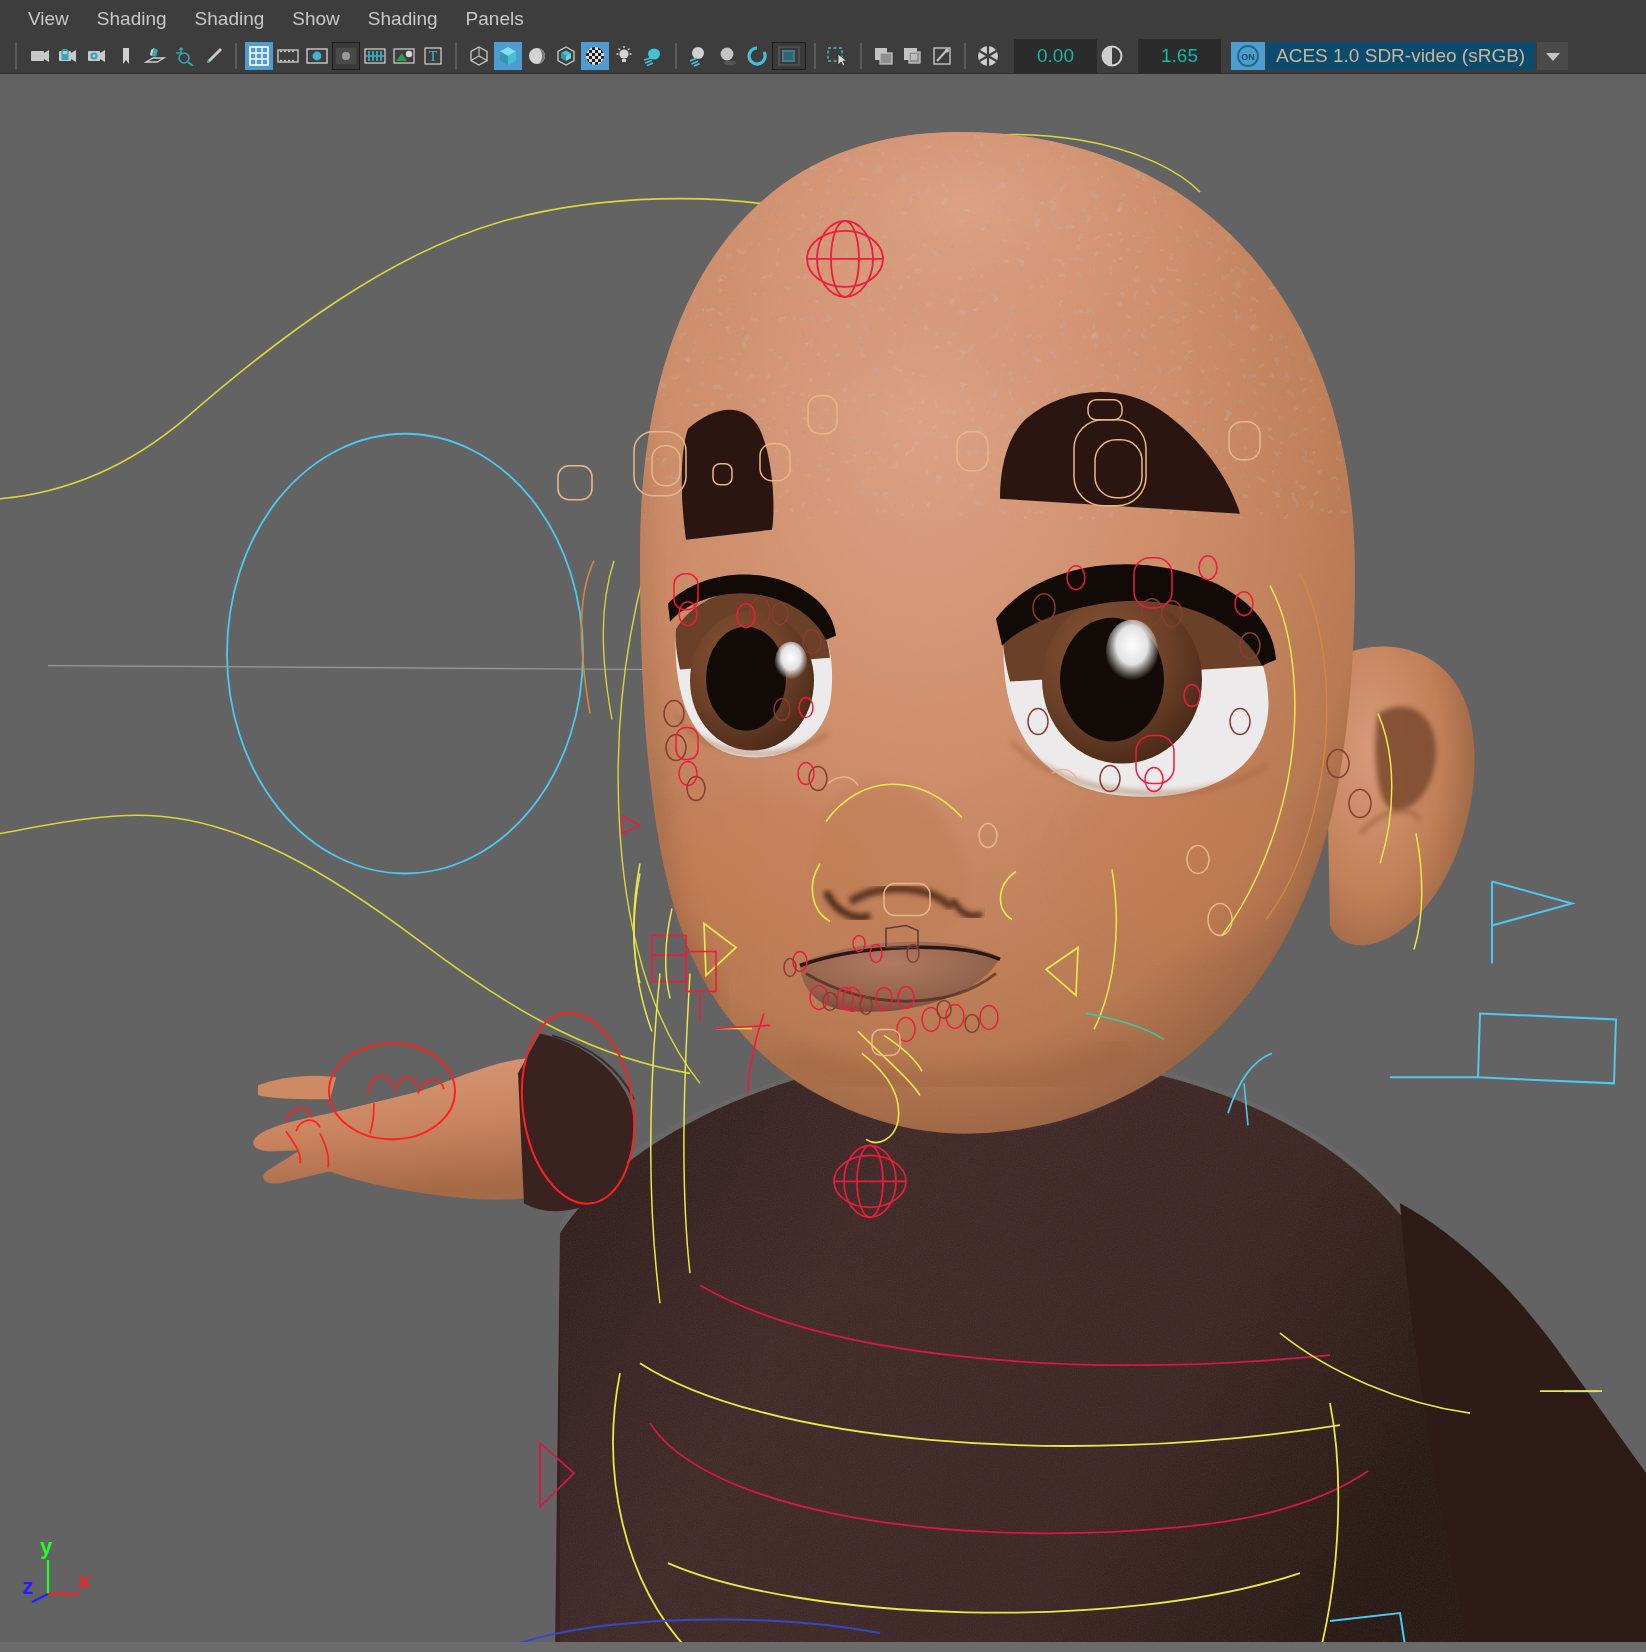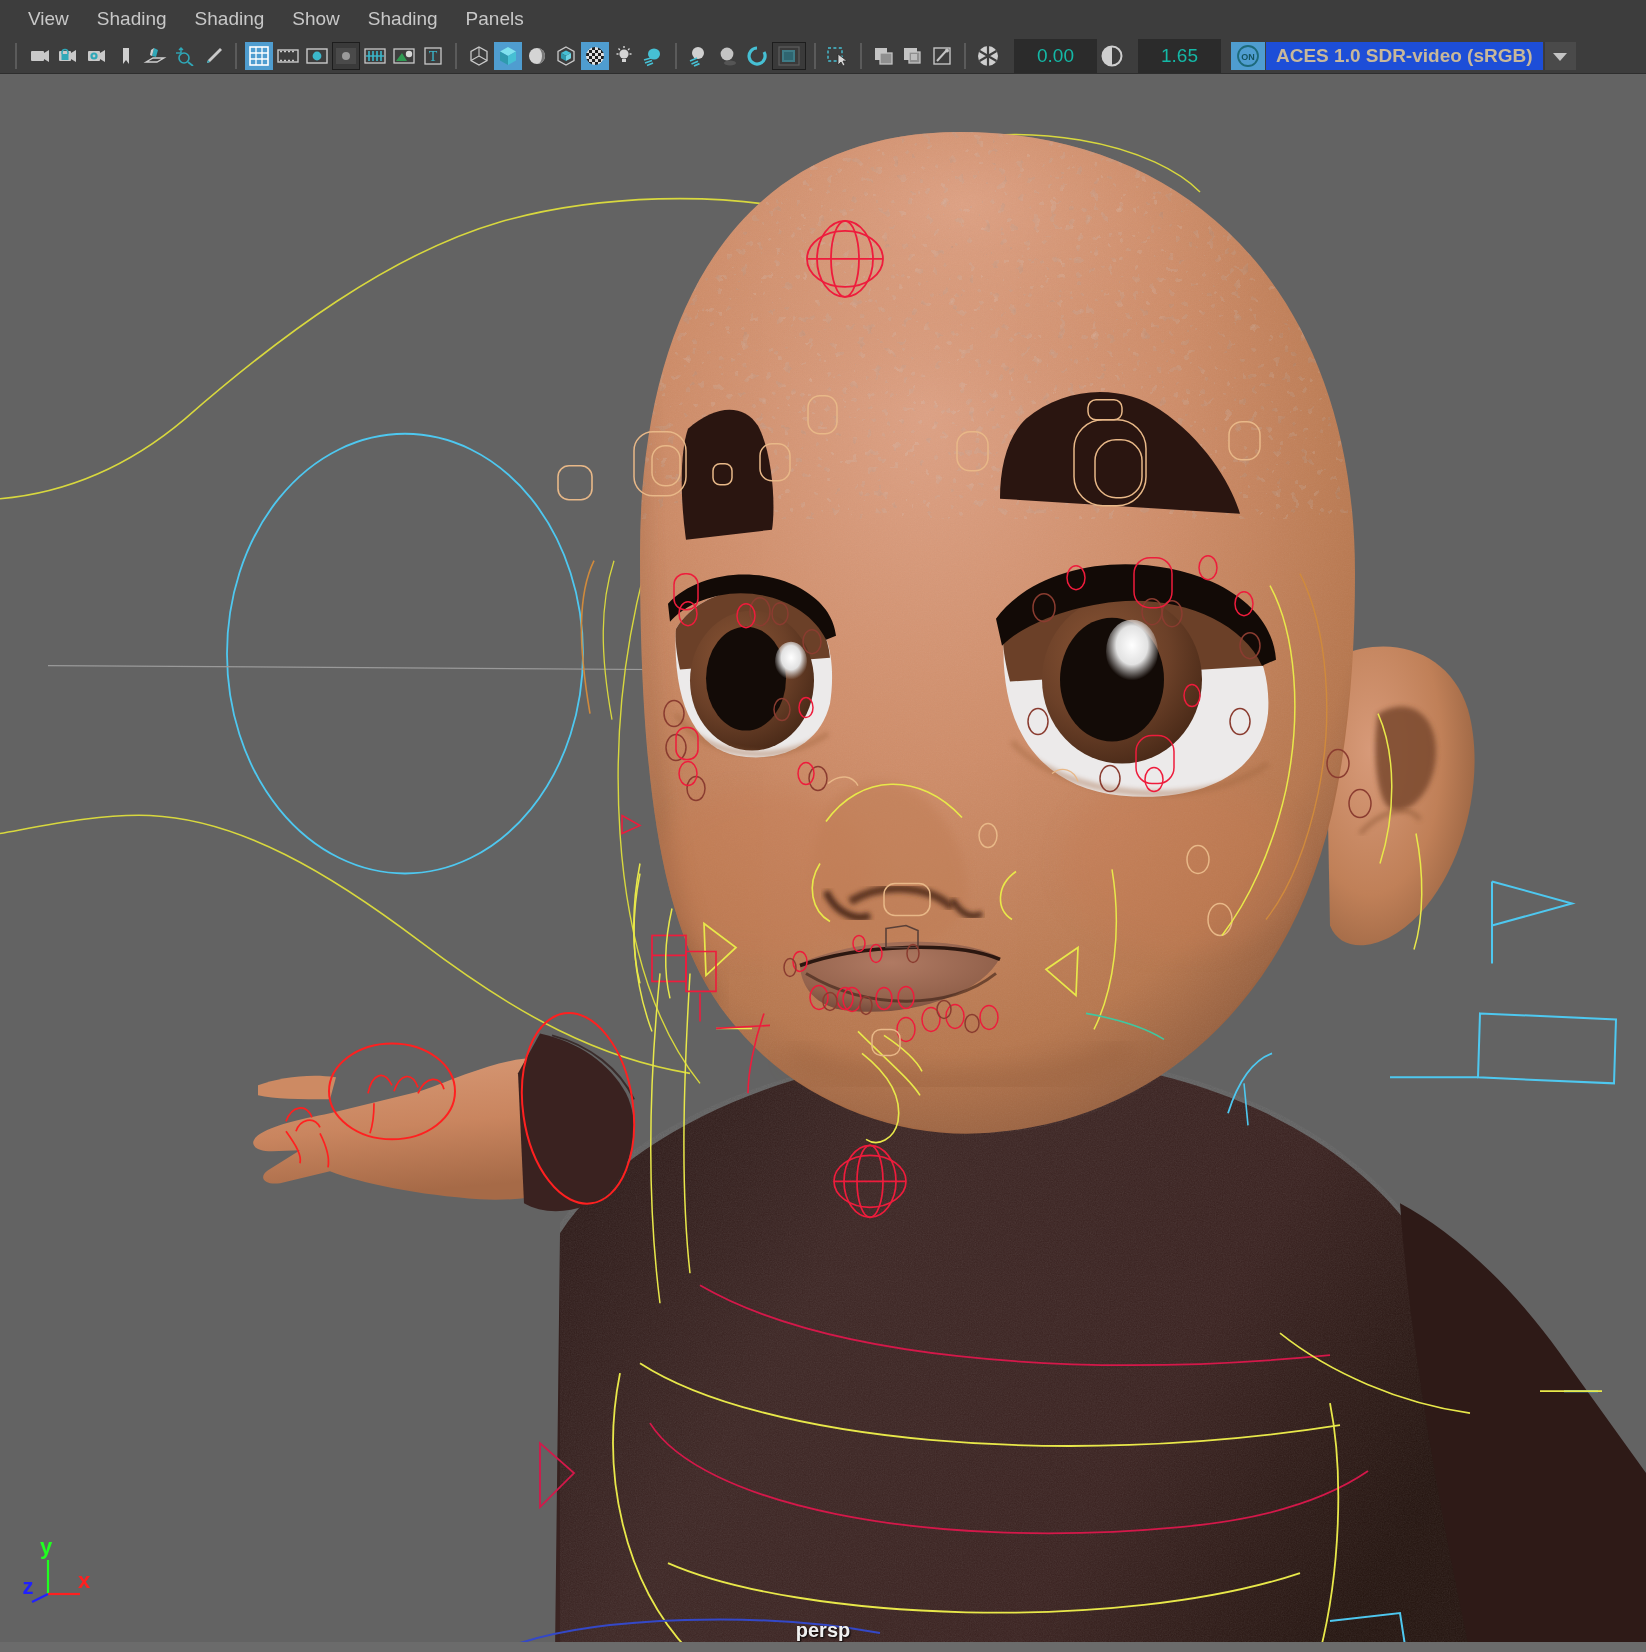--- a/index.html
+++ b/index.html
@@ -68,27 +68,26 @@
     flex: 0 0 83px;
   }
   .on-badge {
     width: 34px; height: 28px;
     background: #4f9dd0;
     display: flex; align-items: center; justify-content: center;
     margin-left: 9px; flex: 0 0 34px;
   }
   .cs-name {
     height: 28px;
-    background: #1d4ed8;
+    background: #0c4a6e;
     color: #c8b89a;
     font-size: 19px;
     display: flex; align-items: center;
     padding: 0 10px;
     min-width: 265px;
-    font-weight: bold;
   }
   .cs-arrow {
     width: 32px; height: 28px;
     background: #4a4a4a;
     display: flex; align-items: center; justify-content: center;
     border-left: 1px solid #3a3a3a;
     flex: 0 0 32px;
   }
 
   
@@ -835,17 +834,16 @@
 
     <svg class="axis-gizmo" viewBox="0 0 80 80">
       <path d="M30 58 L30 24" stroke="#20ff20" stroke-width="2.2"></path>
       <path d="M30 58 L62 58" stroke="#ff2020" stroke-width="2.2"></path>
       <path d="M30 58 L14 66" stroke="#2020ff" stroke-width="2.2"></path>
       <text class="axis-label" x="28" y="18" fill="#20ff20" text-anchor="middle">y</text>
       <text class="axis-label" x="66" y="52" fill="#ff2020" text-anchor="middle">x</text>
       <text class="axis-label" x="10" y="58" fill="#2020ff" text-anchor="middle">z</text>
     </svg>
 
-    <div class="persp-label">persp</div>
 
     <div class="vp-statusbar"></div>
   </div>
 </div>
 
 </body></html>

